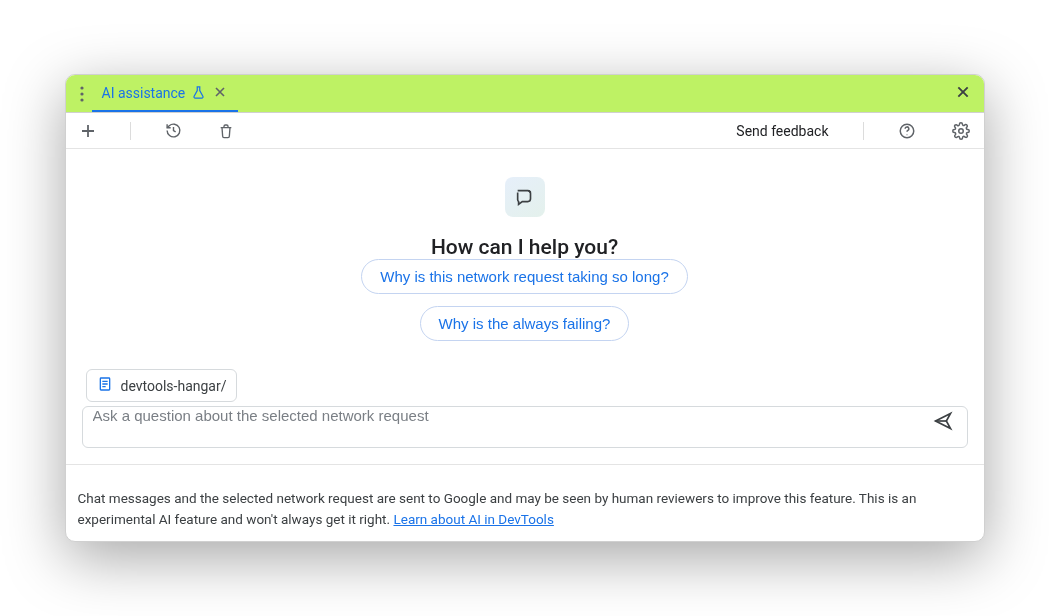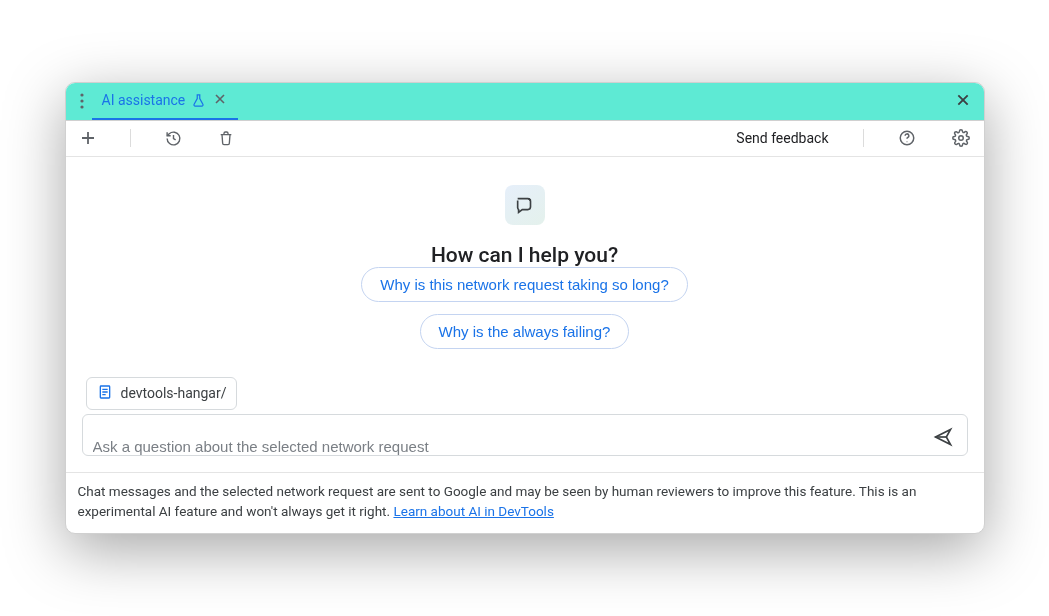--- a/index.html
+++ b/index.html
@@ -19,21 +19,21 @@
       width: 920px;
       border: 1px solid #d0d0d0;
       border-radius: 10px;
       box-shadow: 0 16px 60px rgba(0,0,0,0.35);
       background: #fff;
       overflow: hidden;
     }
     .tab-strip {
       display: flex;
       align-items: center;
-      background: #5eead4;
+      background: #bef264;
       border-bottom: 1px solid #d0d0d0;
       height: 38px;
       padding: 0 6px;
     }
     .tab-strip .more-btn {
       padding: 4px 8px;
       color: #5f6368;
       cursor: pointer;
       display: flex;
       align-items: center;
@@ -146,21 +146,21 @@
       font-size: 14px;
       color: #3c4043;
       margin-bottom: 4px;
     }
     .context-chip .file-icon {
       color: #1a73e8;
     }
     .input-row {
       width: 100%;
       display: flex;
-      align-items: flex-end;
+      align-items: flex-start;
       border: 1px solid #d6dadd;
       border-radius: 6px;
       padding: 0 10px;
       height: 42px;
     }
     .input-row input {
       flex: 1;
       border: none;
       outline: none;
       font-size: 15px;
@@ -170,21 +170,21 @@
     .input-row input::placeholder {
       color: #7a7f85;
     }
     .send-btn {
       color: #3c4043;
       cursor: pointer;
       padding: 4px;
     }
     .footer {
       border-top: 1px solid #e4e4e4;
-      padding: 8px 12px 12px 12px;
+      padding: 23px 12px 12px 12px;
       font-size: 13.5px;
       color: #3c4043;
       line-height: 1.5;
     }
     .footer a {
       color: #1a73e8;
       text-decoration: underline;
       cursor: pointer;
     }
   </style>

